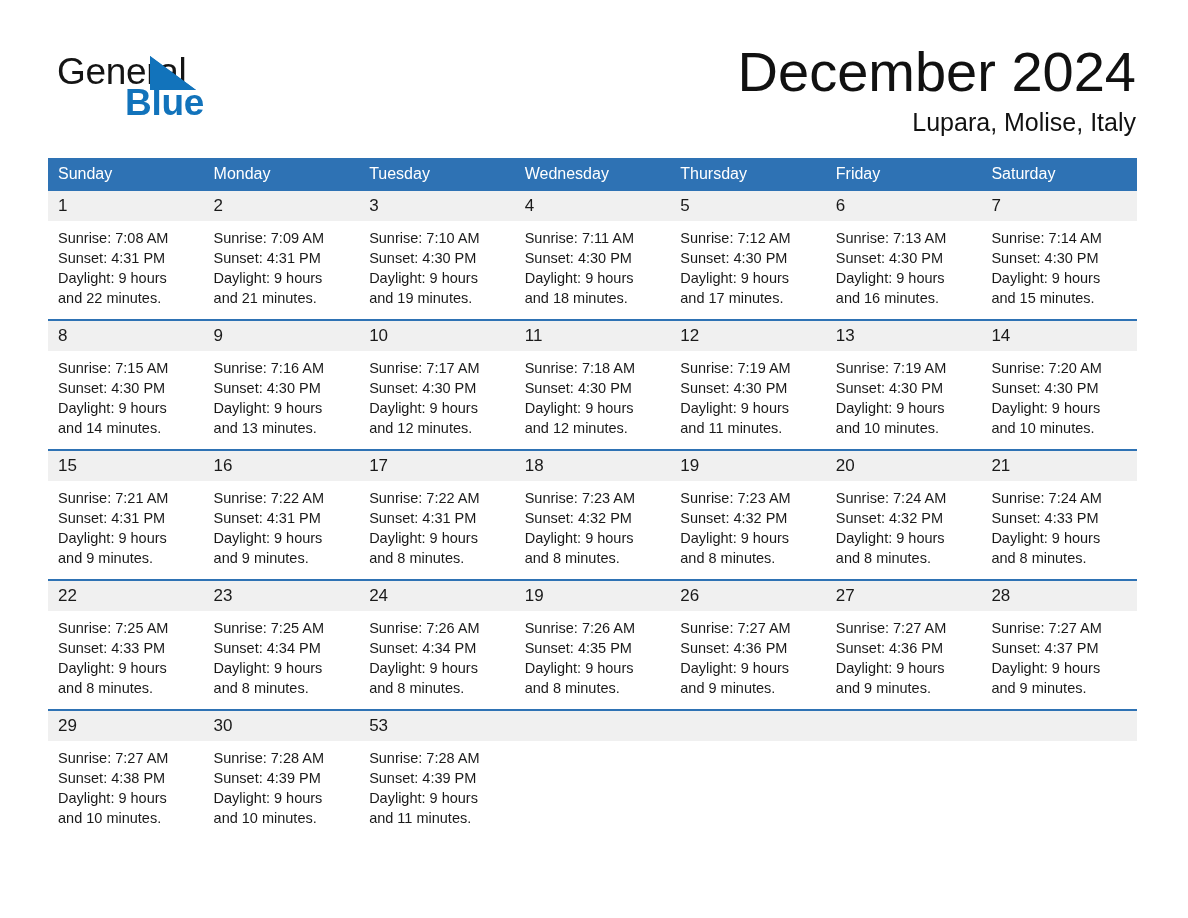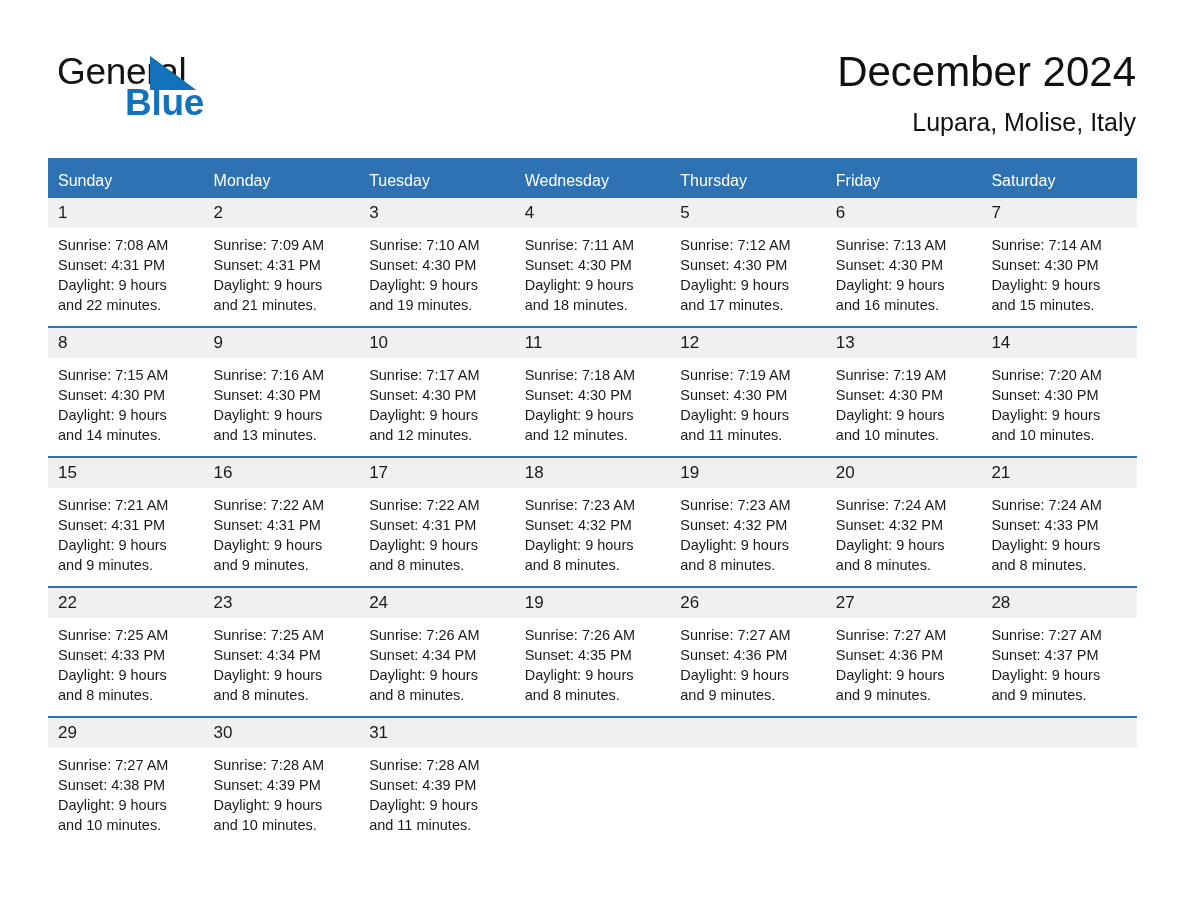--- a/index.html
+++ b/index.html
@@ -66,21 +66,21 @@
     height: 34px;
   }
 
   .title-block {
     position: absolute;
     right: 52px;
     top: 46px;
     text-align: right;
   }
   .cal-title {
-    font-size: 42px;
+    font-size: 56px;
     font-weight: 400;
     color: #111111;
     line-height: 52px;
     letter-spacing: 0px;
     white-space: nowrap;
   }
   .cal-subtitle {
     margin-top: 9px;
     font-size: 25px;
     font-weight: 400;
@@ -97,21 +97,21 @@
     width: 1089px;
     border-collapse: collapse;
     table-layout: fixed;
   }
   .calendar th {
     background: #2e72b4;
     color: #ffffff;
     font-size: 16px;
     font-weight: 400;
     text-align: left;
-    padding: 14px 0 8px 10px;
+    padding: 7px 0 8px 10px;
     height: 17px;
     border: none;
   }
   .calendar td {
     vertical-align: top;
     padding: 0;
     border: none;
     width: 155.57px;
   }
   .weekrow > td {
@@ -459,21 +459,21 @@
         <td>
             <div class="daynum">30</div>
             <div class="dayinfo">
               <div>Sunrise: 7:28 AM</div>
               <div>Sunset: 4:39 PM</div>
               <div>Daylight: 9 hours</div>
               <div>and 10 minutes.</div>
             </div>
           </td>
         <td>
-            <div class="daynum">31</div>
+            <div class="daynum">53</div>
             <div class="dayinfo">
               <div>Sunrise: 7:28 AM</div>
               <div>Sunset: 4:39 PM</div>
               <div>Daylight: 9 hours</div>
               <div>and 11 minutes.</div>
             </div>
           </td>
         <td>
             <div class="daynum empty"></div>
             <div class="dayinfo"></div>

